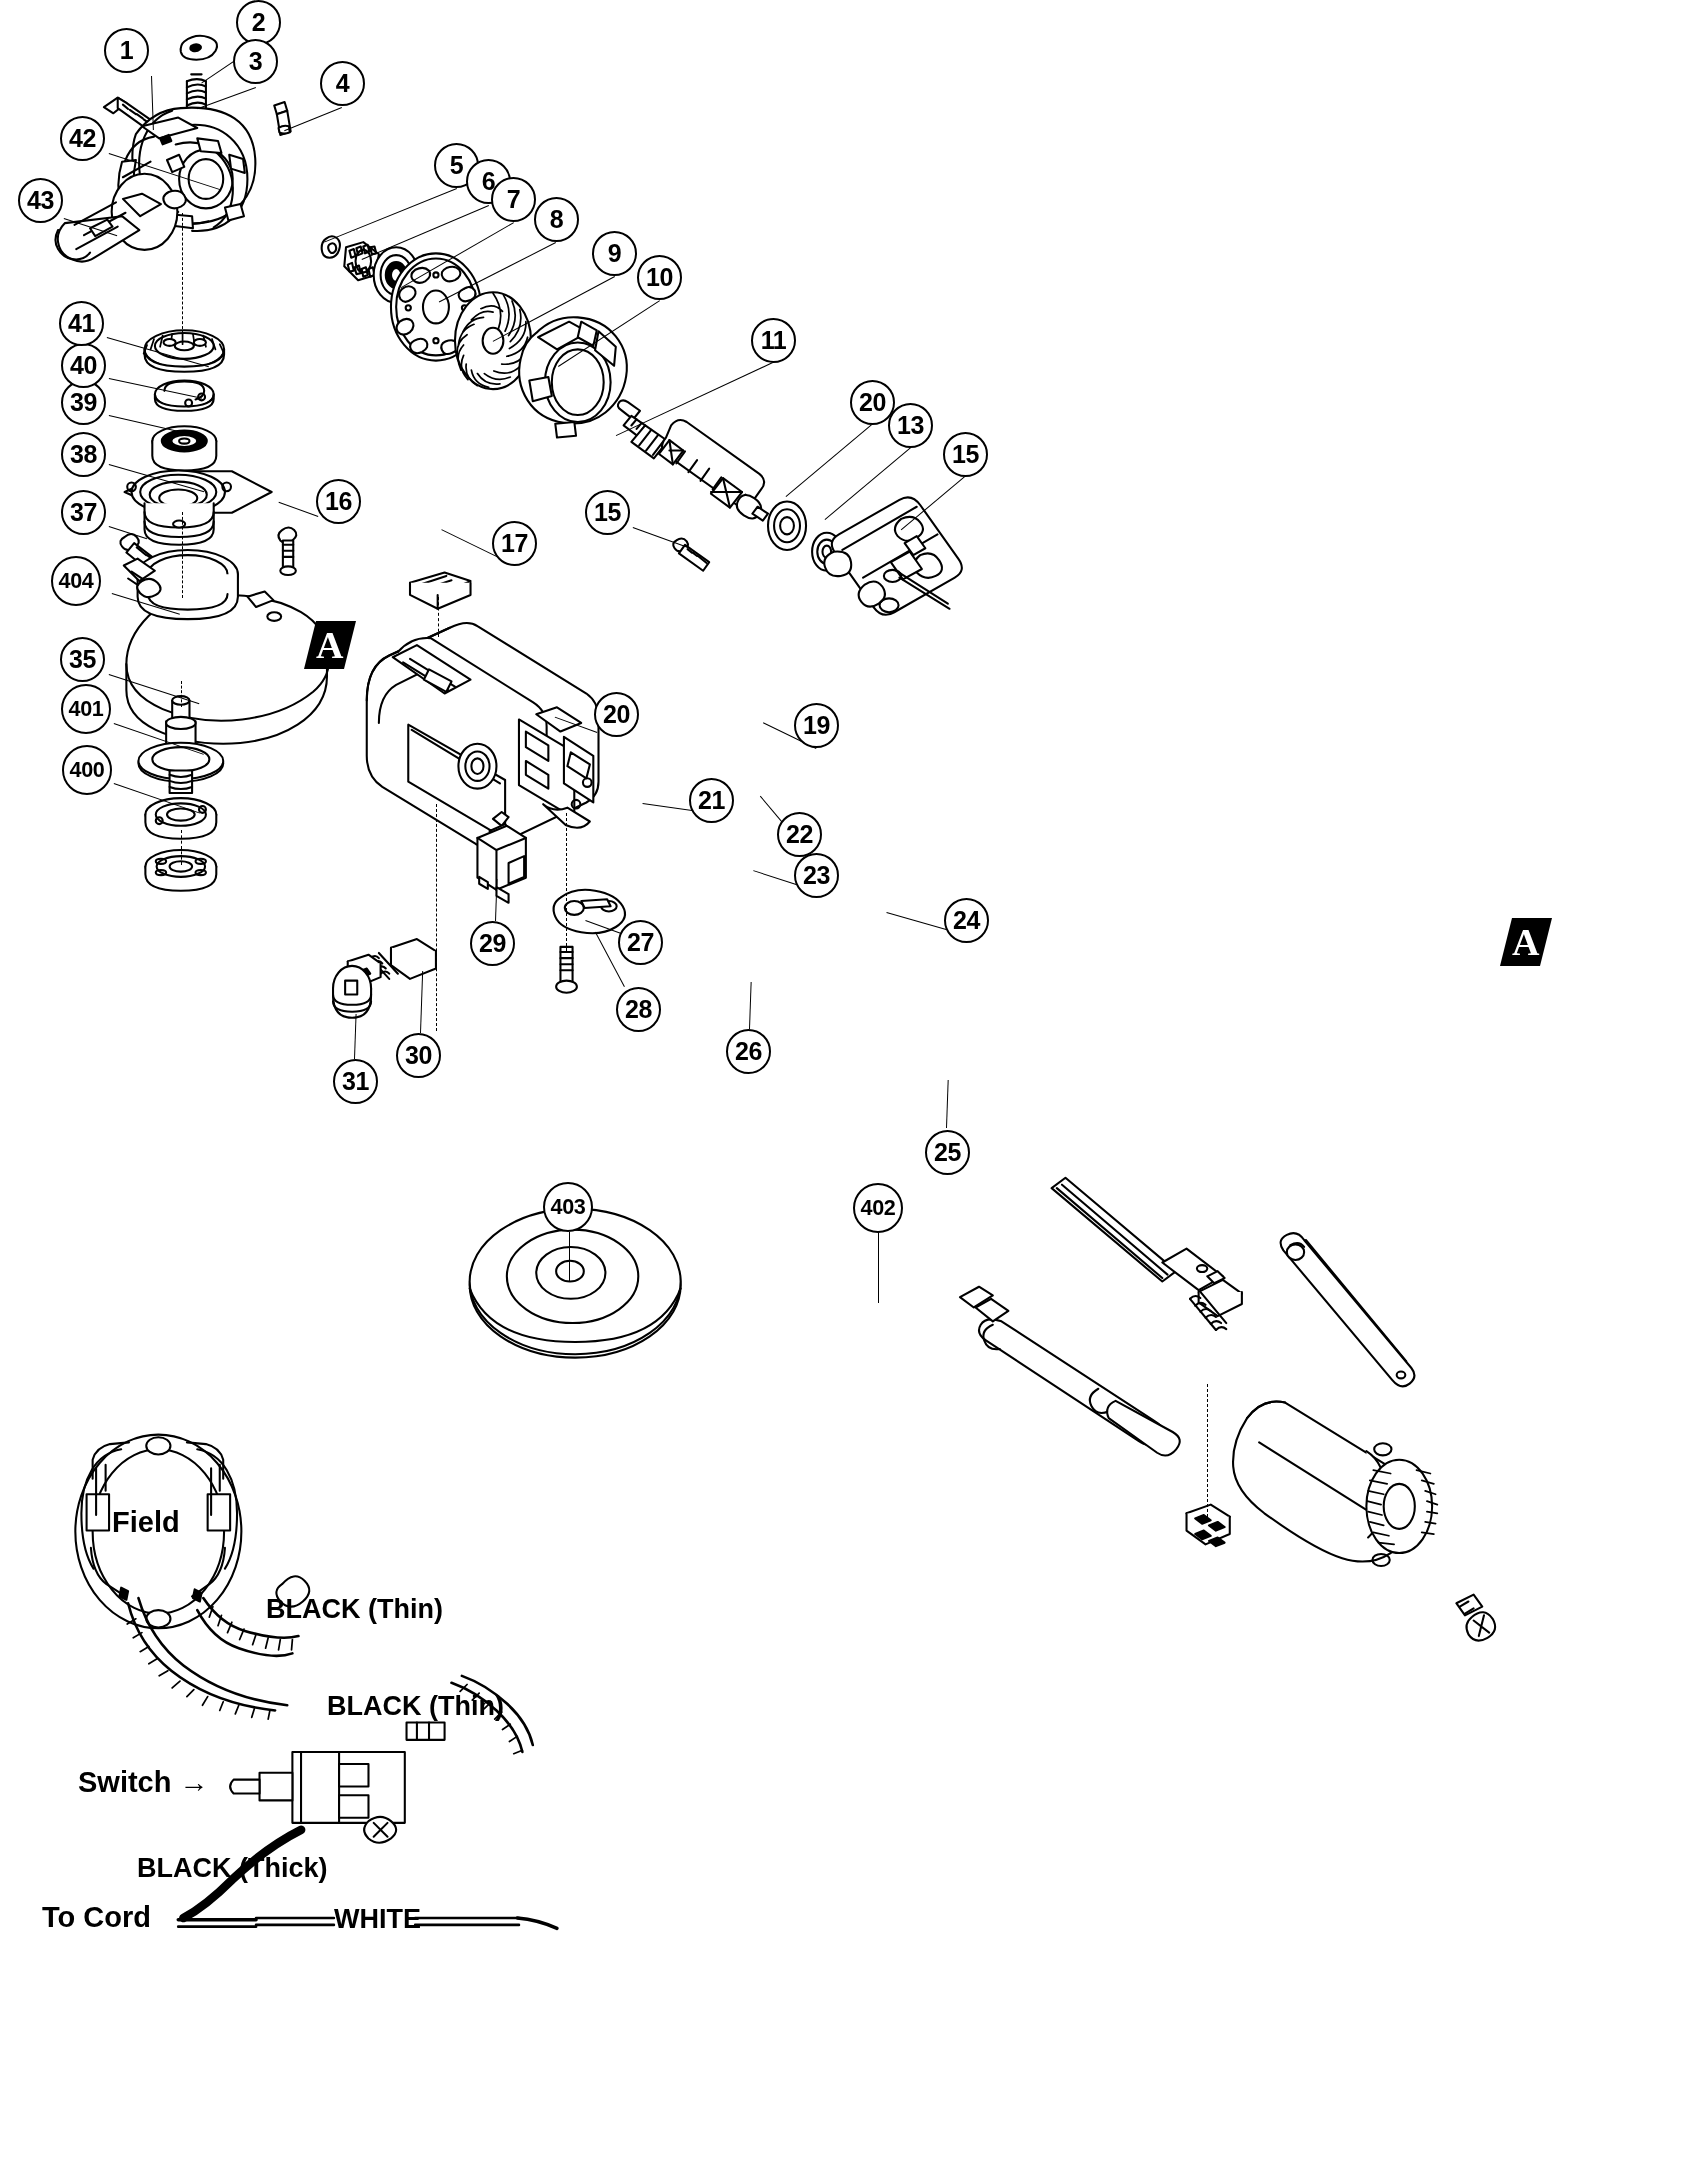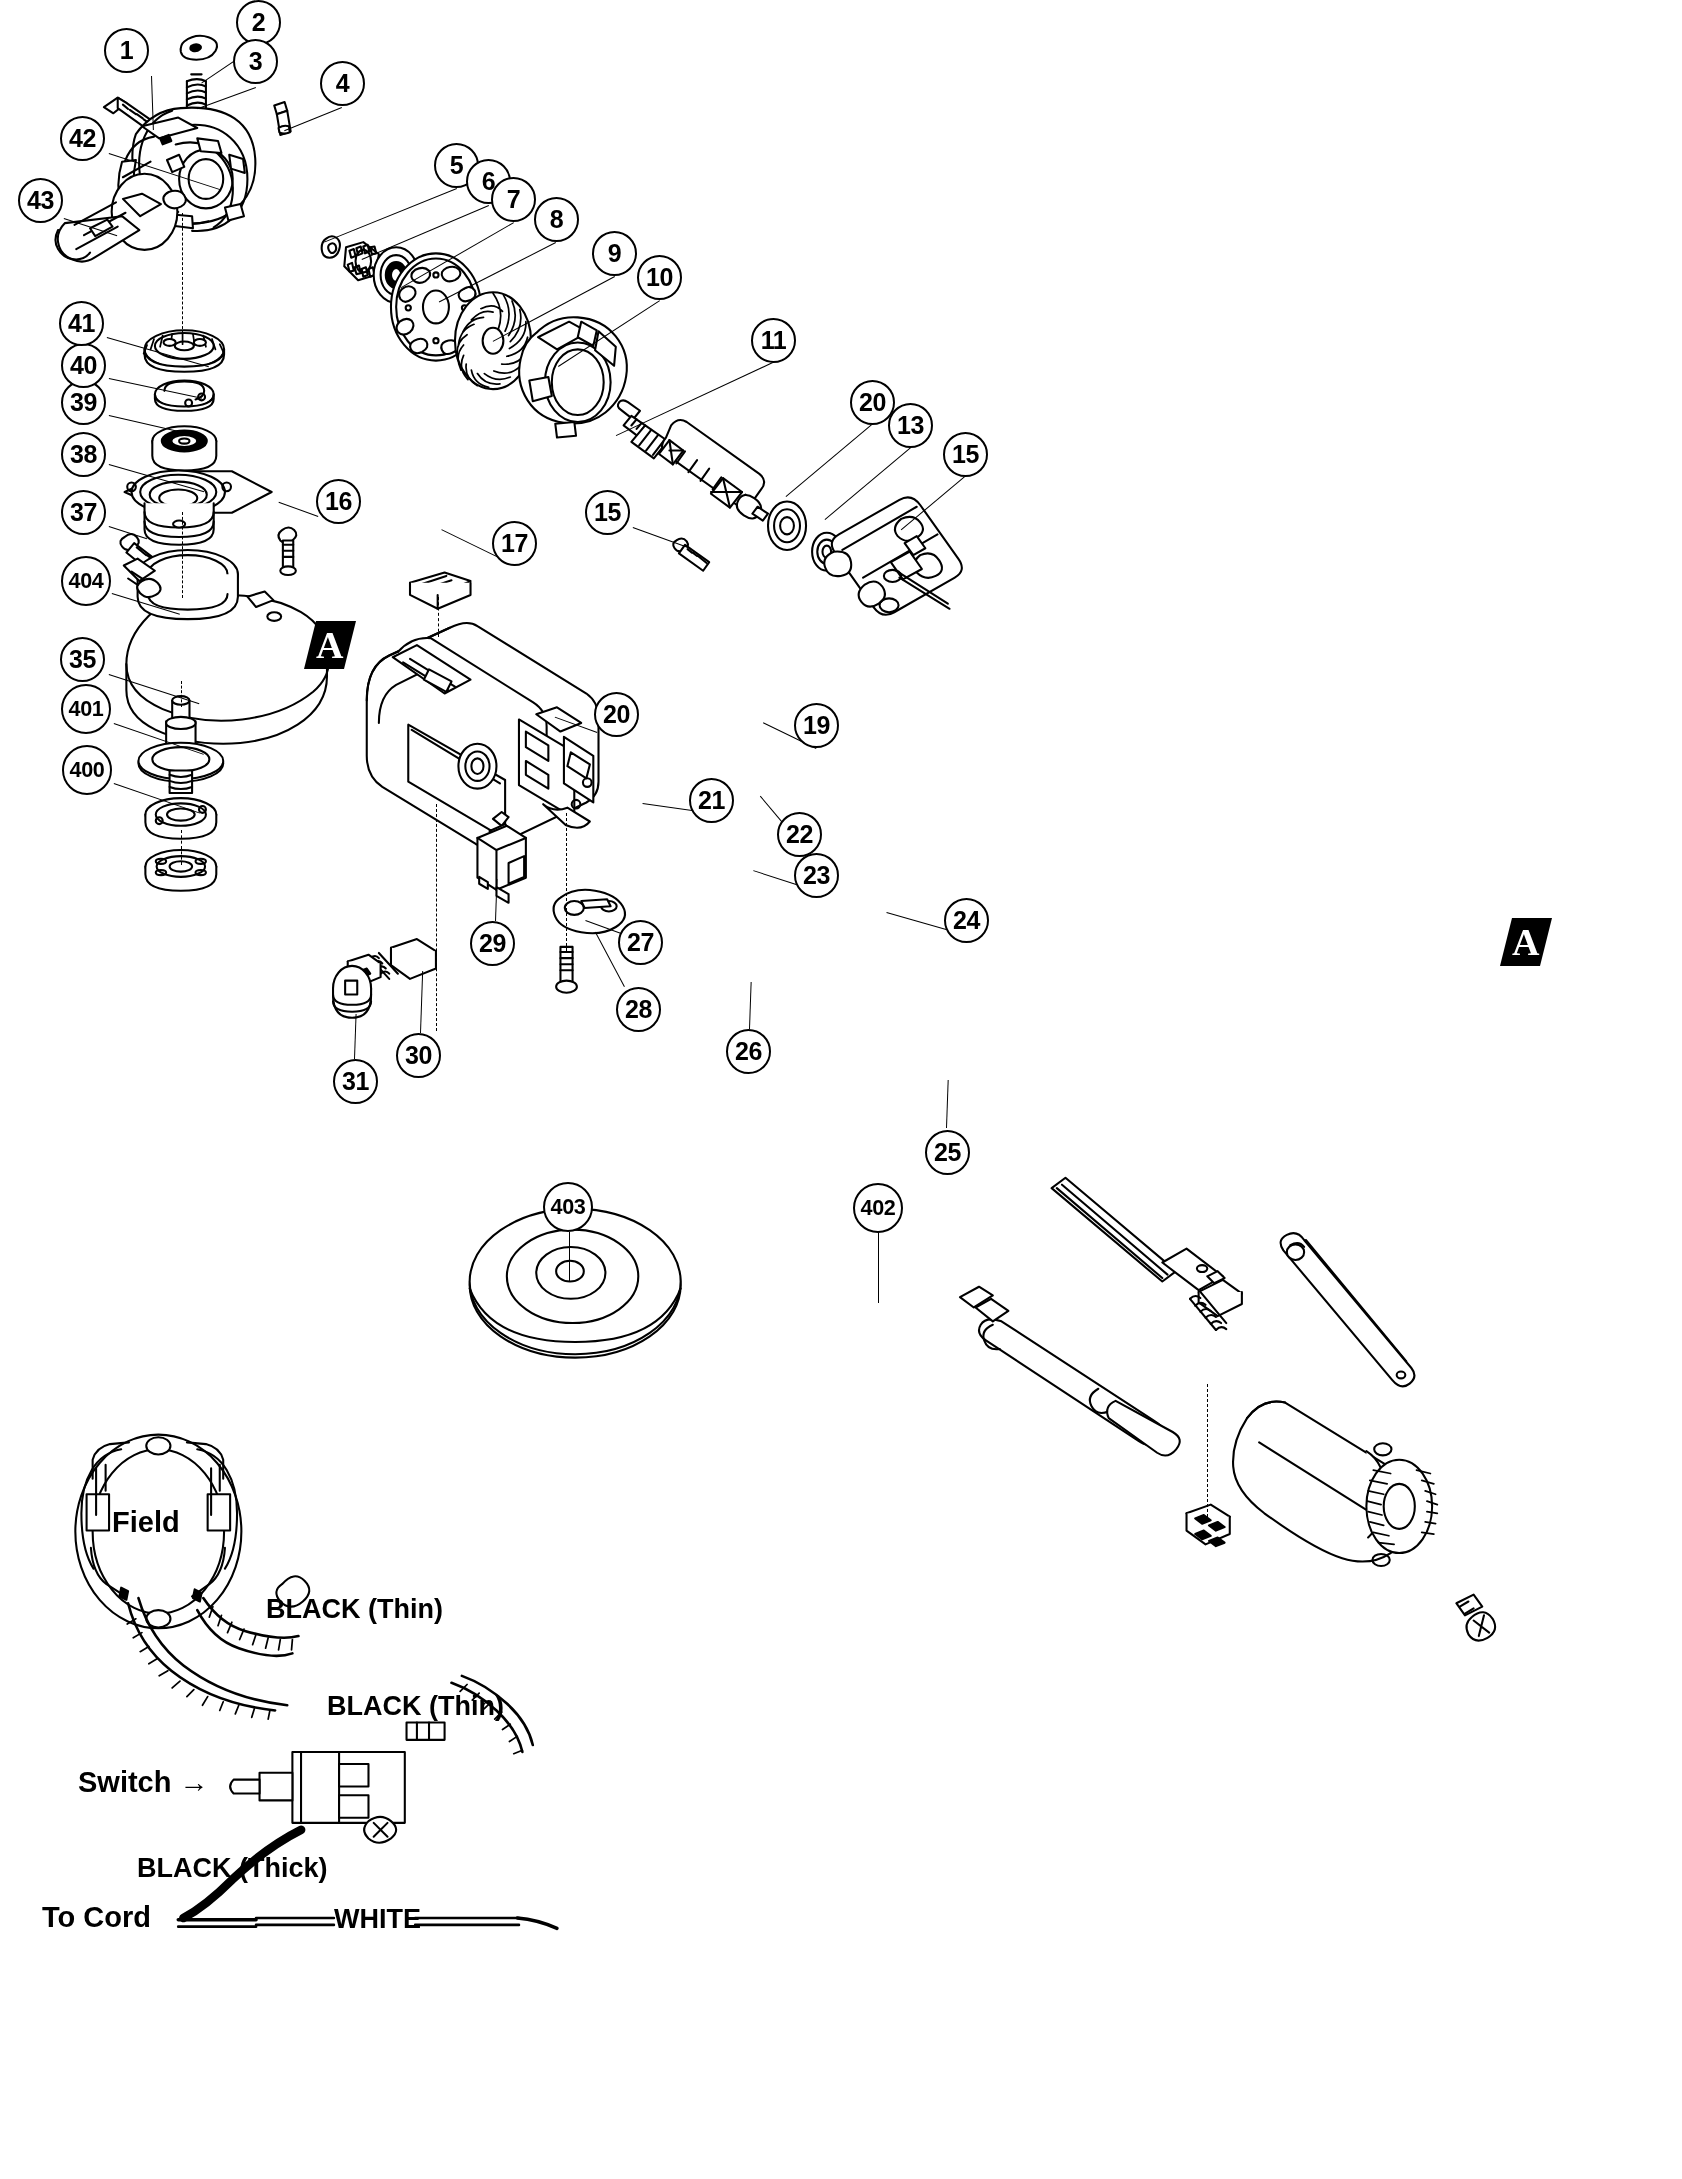--- a/index.html
+++ b/index.html
@@ -615,21 +615,21 @@
     <div class="callout n2" style="left:61px;top:432px;">38</div>
     <div class="callout n2" style="left:61px;top:380px;">39</div>
     <div class="callout n2" style="left:61px;top:343px;">40</div>
     <div class="callout n2" style="left:59px;top:301px;">41</div>
     <div class="callout n2" style="left:60px;top:116px;">42</div>
     <div class="callout n2" style="left:18px;top:178px;">43</div>
     <div class="callout n3" style="left:62px;top:745px;">400</div>
     <div class="callout n3" style="left:61px;top:684px;">401</div>
     <div class="callout n3" style="left:853px;top:1183px;text-align:center;">402</div>
     <div class="callout n3" style="left:543px;top:1182px;">403</div>
-    <div class="callout n3" style="left:61px;top:556px;">404</div>
+    <div class="callout n3" style="left:51px;top:556px;">404</div>
   </div>
 
   <div class="secmark" style="left:310px;top:621px;width:40px;height:48px;">
     <span>A</span>
   </div>
   <div class="secmark" style="left:1506px;top:918px;width:40px;height:48px;">
     <span>A</span>
   </div>
 
   <div class="wlabel sz32" style="left:112px;top:1506px;">Field</div>

